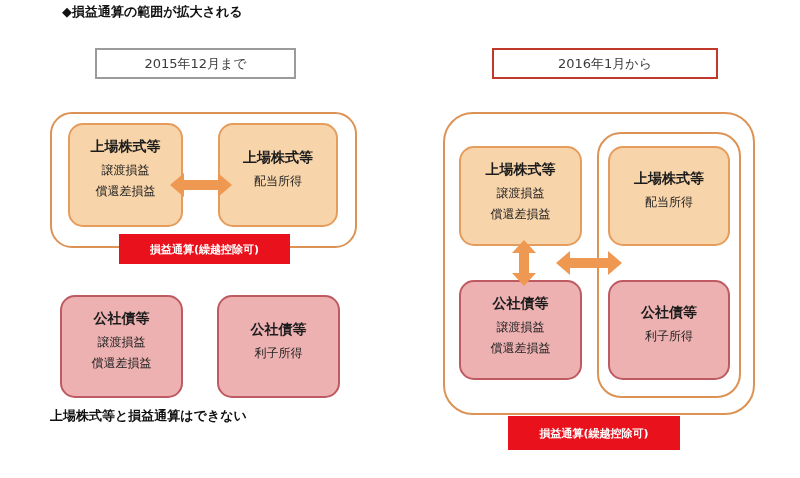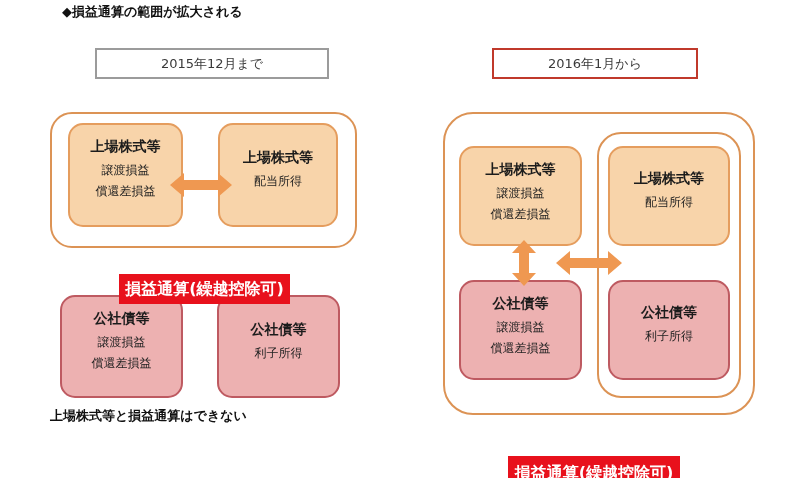--- a/index.html
+++ b/index.html
@@ -4,22 +4,22 @@
 <style>
   * { margin:0; padding:0; box-sizing:border-box; }
   html,body { width:800px; height:478px; background:#ffffff; overflow:hidden;
     font-family:"DejaVu Sans","Liberation Sans",sans-serif; color:#1c1c1c; }
   .stage { position:relative; width:800px; height:478px; background:#ffffff; }
 
   .page-title { position:absolute; left:62px; top:3px; font-size:13px; font-weight:bold; color:#111;text-align:center; }
 
   .period-box { position:absolute; height:31px; display:flex; align-items:center; justify-content:center;
     font-size:13px; color:#3a3a3a; background:#fff; }
-  .period-before { left:95px; top:48px; width:234px; border:2px solid #9b9b9b; }
-  .period-after  { left:492px; top:48px; width:206px; border:2px solid #c0392b; }
+  .period-before { left:95px; top:48px; width:201px; border:2px solid #9b9b9b; }
+  .period-after  { left:492px; top:48px; width:226px; border:2px solid #c0392b; }
 
   .container { position:absolute; background:#fff; border:2px solid #dc9355; }
   .before-container { left:50px; top:112px; width:307px; height:136px; border-radius:22px; }
   .after-container  { left:443px; top:112px; width:312px; height:303px; border-radius:30px; }
   .after-inner-group { left:597px; top:132px; width:144px; height:266px; border-radius:24px; border-width:2px; }
 
   .node { position:absolute; border-radius:15px; text-align:center; padding-top:13px; }
   .node .node-title { font-size:14px; font-weight:bold; display:block; margin-bottom:6px; }
   .node .node-line  { font-size:12px; display:block; margin-top:4px; color:#222; }
   .orange { background:#f8d4aa; border:2px solid #e59d5e; }
@@ -34,22 +34,22 @@
   .n-after-stock-div   { left:608px; top:146px; width:122px; height:100px; padding-top:22px; }
   .n-after-bond-trade  { left:459px; top:280px; width:123px; height:100px; }
   .n-after-bond-int    { left:608px; top:280px; width:122px; height:100px; padding-top:22px; }
 
   .arrow { position:absolute; z-index:5; }
   .arrow svg { display:block; }
   .arr-before-h { left:170px; top:172px; }
   .arr-after-h  { left:556px; top:250px; }
   .arr-after-v  { left:511px; top:240px; }
 
-  .offset-label { position:absolute; background:#e8111c; color:#ffffff; font-size:16px; font-weight:bold;
-    display:flex; align-items:center; justify-content:center; z-index:6;margin-top:40px; }
+  .offset-label { position:absolute; background:#e8111c; color:#ffffff; font-size:11px; font-weight:bold;
+    display:flex; align-items:center; justify-content:center; z-index:6; }
   .offset-before { left:119px; top:234px; width:171px; height:30px; }
   .offset-after  { left:508px; top:416px; width:172px; height:34px; }
 
   .no-offset-caption { position:absolute; left:50px; top:407px; width:312px; text-align:left;
     font-size:13px; font-weight:bold; color:#111; }
 </style>
 </head>
 <body>
 
 <div class="stage">

